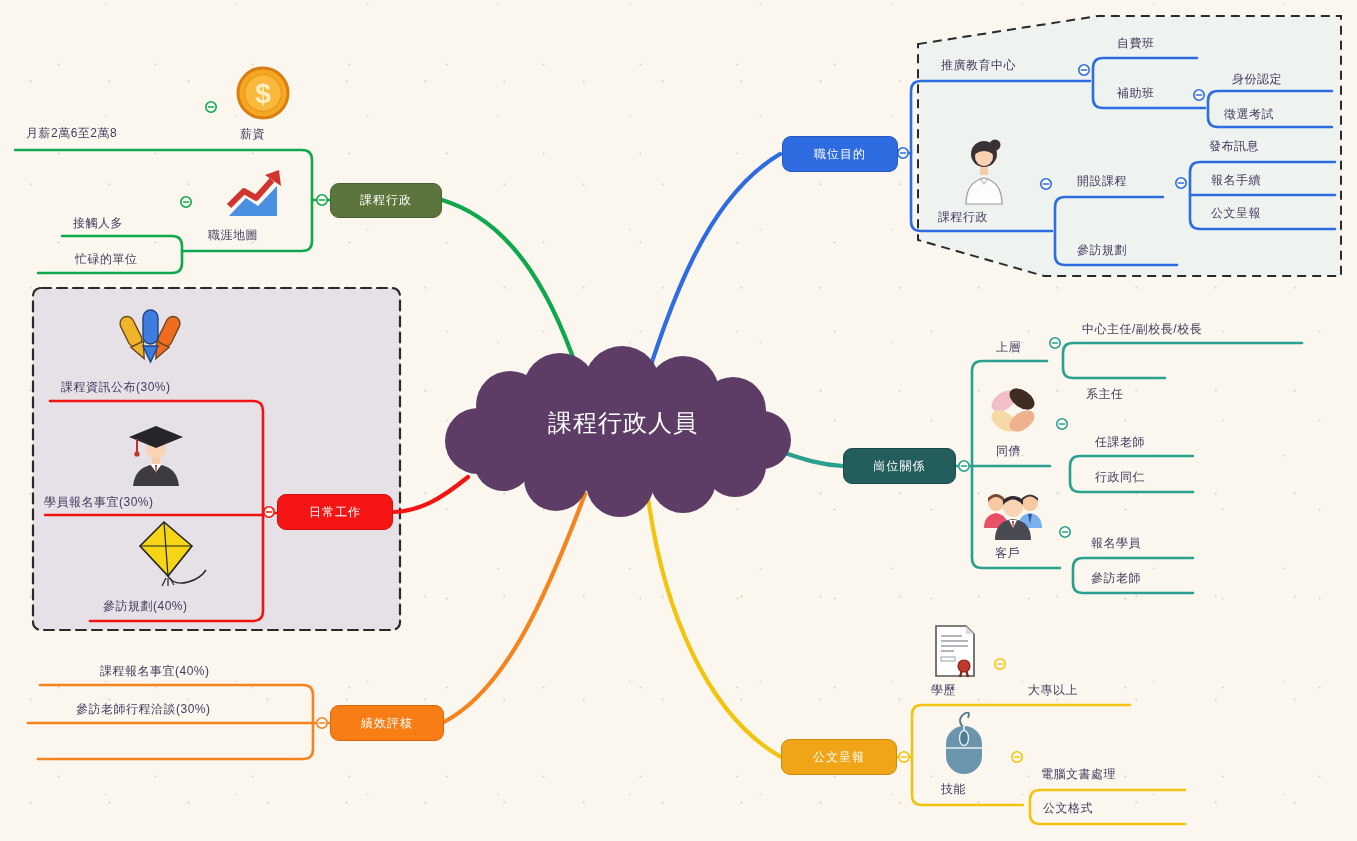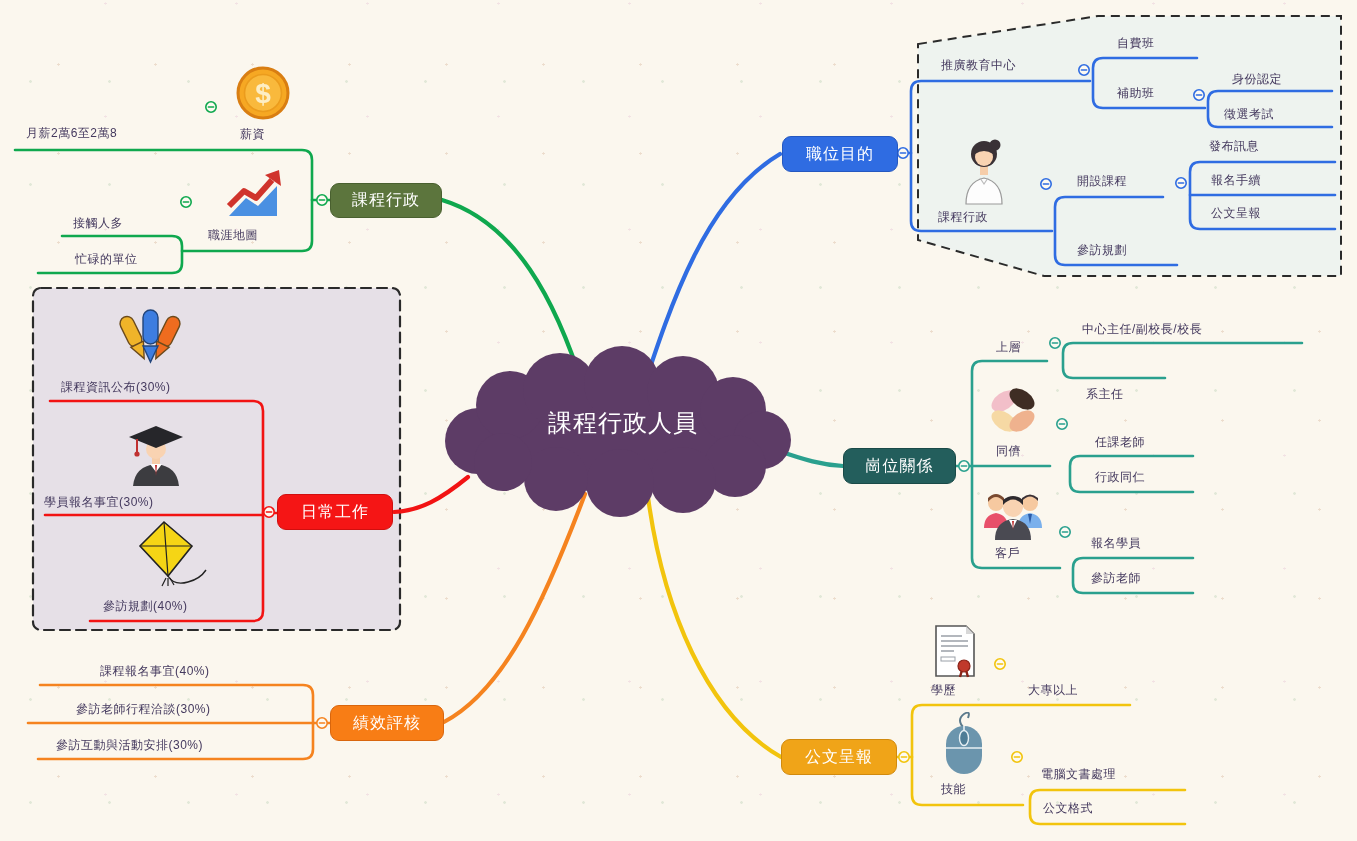--- a/index.html
+++ b/index.html
@@ -19,21 +19,21 @@
   .curve{fill:none;stroke-width:4.2;stroke-linecap:round;}
   .c-blue{stroke:#2f6ce2}.c-teal{stroke:#2aa08e}.c-yellow{stroke:#f2c40d}
   .c-orange{stroke:#f5831f}.c-red{stroke:#f21313}.c-green{stroke:#0fa84e}
   .tg circle{fill:#fdfaf2;stroke:var(--c);stroke-width:1.6}
   .tg path{stroke:var(--c);stroke-width:1.6;stroke-linecap:round}
   .leaf{
     position:absolute; font-size:12px; color:#44395e; white-space:nowrap;
     line-height:24px; letter-spacing:0.5px;
   }
   .main-node{
-    position:absolute; color:#fff; font-size:16px; display:flex;
+    position:absolute; color:#fff; font-size:12px; display:flex;
     align-items:center; justify-content:center; border-radius:9px;
     letter-spacing:1px; box-sizing:border-box;
   }
   .cloud-label{
     position:absolute; left:453px; top:406px; width:340px; text-align:center;
     color:#fff; font-size:24px; line-height:33px; letter-spacing:1px;
   }
   .icon{position:absolute;}
 </style>
 </head>
@@ -228,21 +228,20 @@
   <div class="leaf" style="left:1091px;top:566px;">參訪老師</div>
 
   <div class="leaf" style="left:931px;top:678px;">學歷</div>
   <div class="leaf" style="left:1028px;top:678px;">大專以上</div>
   <div class="leaf" style="left:941px;top:777px;">技能</div>
   <div class="leaf" style="left:1041px;top:762px;">電腦文書處理</div>
   <div class="leaf" style="left:1043px;top:796px;">公文格式</div>
 
   <div class="leaf" style="left:100px;top:659px;">課程報名事宜(40%)</div>
   <div class="leaf" style="left:76px;top:697px;">參訪老師行程洽談(30%)</div>
-  <div class="leaf" style="left:56px;top:733px;">參訪互動與活動安排(30%)</div>
 
   <div class="leaf" style="left:61px;top:375px;">課程資訊公布(30%)</div>
   <div class="leaf" style="left:44px;top:490px;">學員報名事宜(30%)</div>
   <div class="leaf" style="left:103px;top:594px;">參訪規劃(40%)</div>
 
   <div class="leaf" style="left:240px;top:122px;">薪資</div>
   <div class="leaf" style="left:26px;top:121px;">月薪2萬6至2萬8</div>
   <div class="leaf" style="left:208px;top:223px;">職涯地圖</div>
   <div class="leaf" style="left:73px;top:211px;">接觸人多</div>
   <div class="leaf" style="left:38px;top:247px;margin-left:37px;">忙碌的單位</div>

